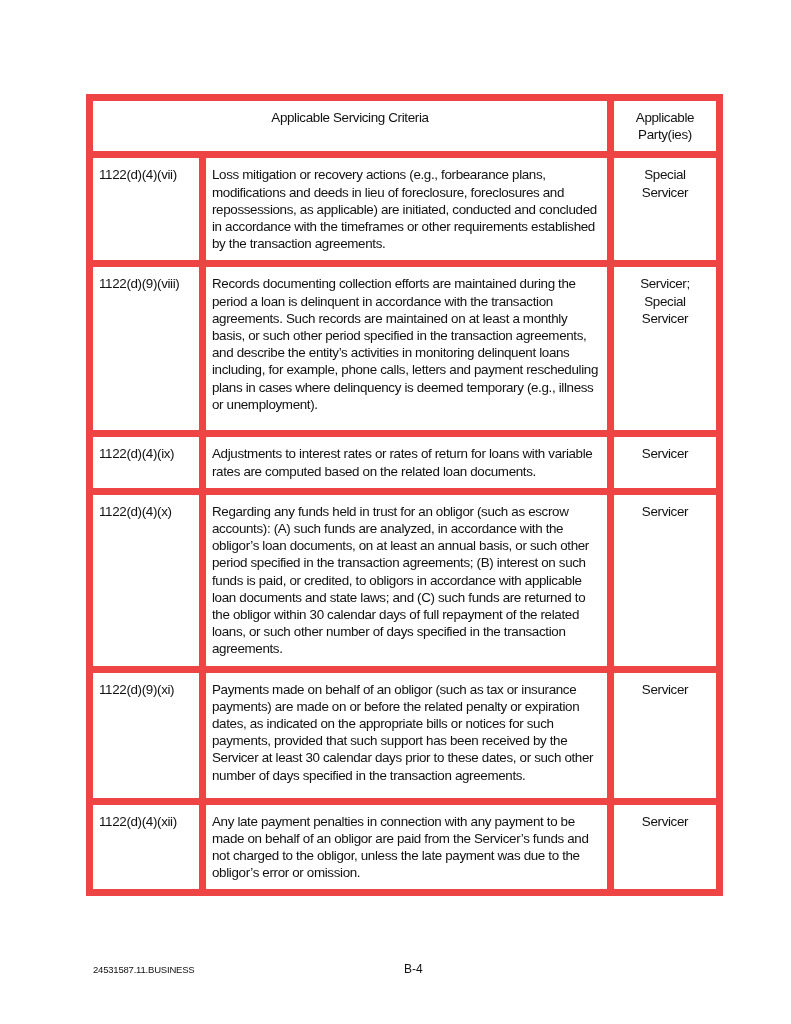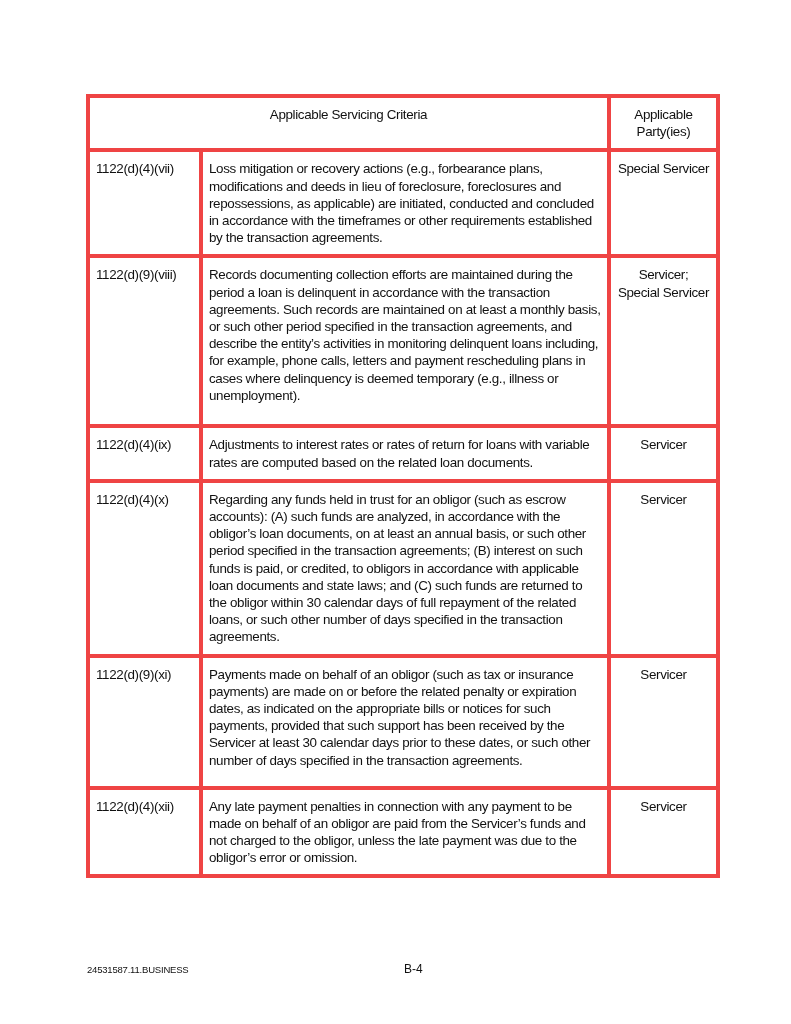--- a/index.html
+++ b/index.html
@@ -5,37 +5,37 @@
   html, body { margin: 0; padding: 0; background: #ffffff; }
   body { width: 791px; height: 1024px; position: relative; overflow: hidden;
          font-family: "Liberation Sans", sans-serif; color: #111; }
   .page { position: absolute; left: 0; top: 0; width: 791px; height: 1024px; background: #fff; }
   table.criteria {
     position: absolute; left: 86px; top: 94px; width: 630px;
     border-collapse: collapse; table-layout: fixed;
     font-size: 13.4px; line-height: 17.2px; letter-spacing: -0.35px;
   }
   table.criteria td {
-    border: 4px solid #ef4444; vertical-align: top; padding: 8px 6px; box-sizing: border-box;
+    border: 7px solid #ef4444; vertical-align: top; padding: 8px 6px; box-sizing: border-box;
   }
   col.c-ref { width: 113px; }
   col.c-crit { width: 408px; }
   col.c-party { width: 109px; }
   .hdr1 td { height: 44px; vertical-align: bottom; text-align: center; padding-bottom: 4px; }
   .hdr2 td { height: 23px; text-align: center; padding-top: 3px; }
   .row td { padding-top: 3px; padding-bottom: 4px; }
   td.ref { white-space: nowrap; padding-left: 5px; padding-right: 2px; }
   td.party { text-align: center; margin-top: 24px; }
   .r1 td { height: 97px; }
   .r2 td { height: 170px; }
   .r3 td { height: 48px; border-radius: 16px; }
   .r4 td { height: 167px; }
   .r5 td { height: 132px; }
   .r6 td { height: 76px; }
-  .footer-id { position: absolute; left: 87px; top: 964px; font-size: 9.5px; letter-spacing: -0.2px; }
+  .footer-id { position: absolute; left: 93px; top: 964px; font-size: 9.5px; letter-spacing: -0.2px; }
   .footer-page { position: absolute; left: 404px; top: 962px; font-size: 12px; }
 </style>
 </head>
 <body>
 
 <div class="page">
   <table class="criteria">
     <colgroup>
       <col class="c-ref">
         <col class="c-crit">

